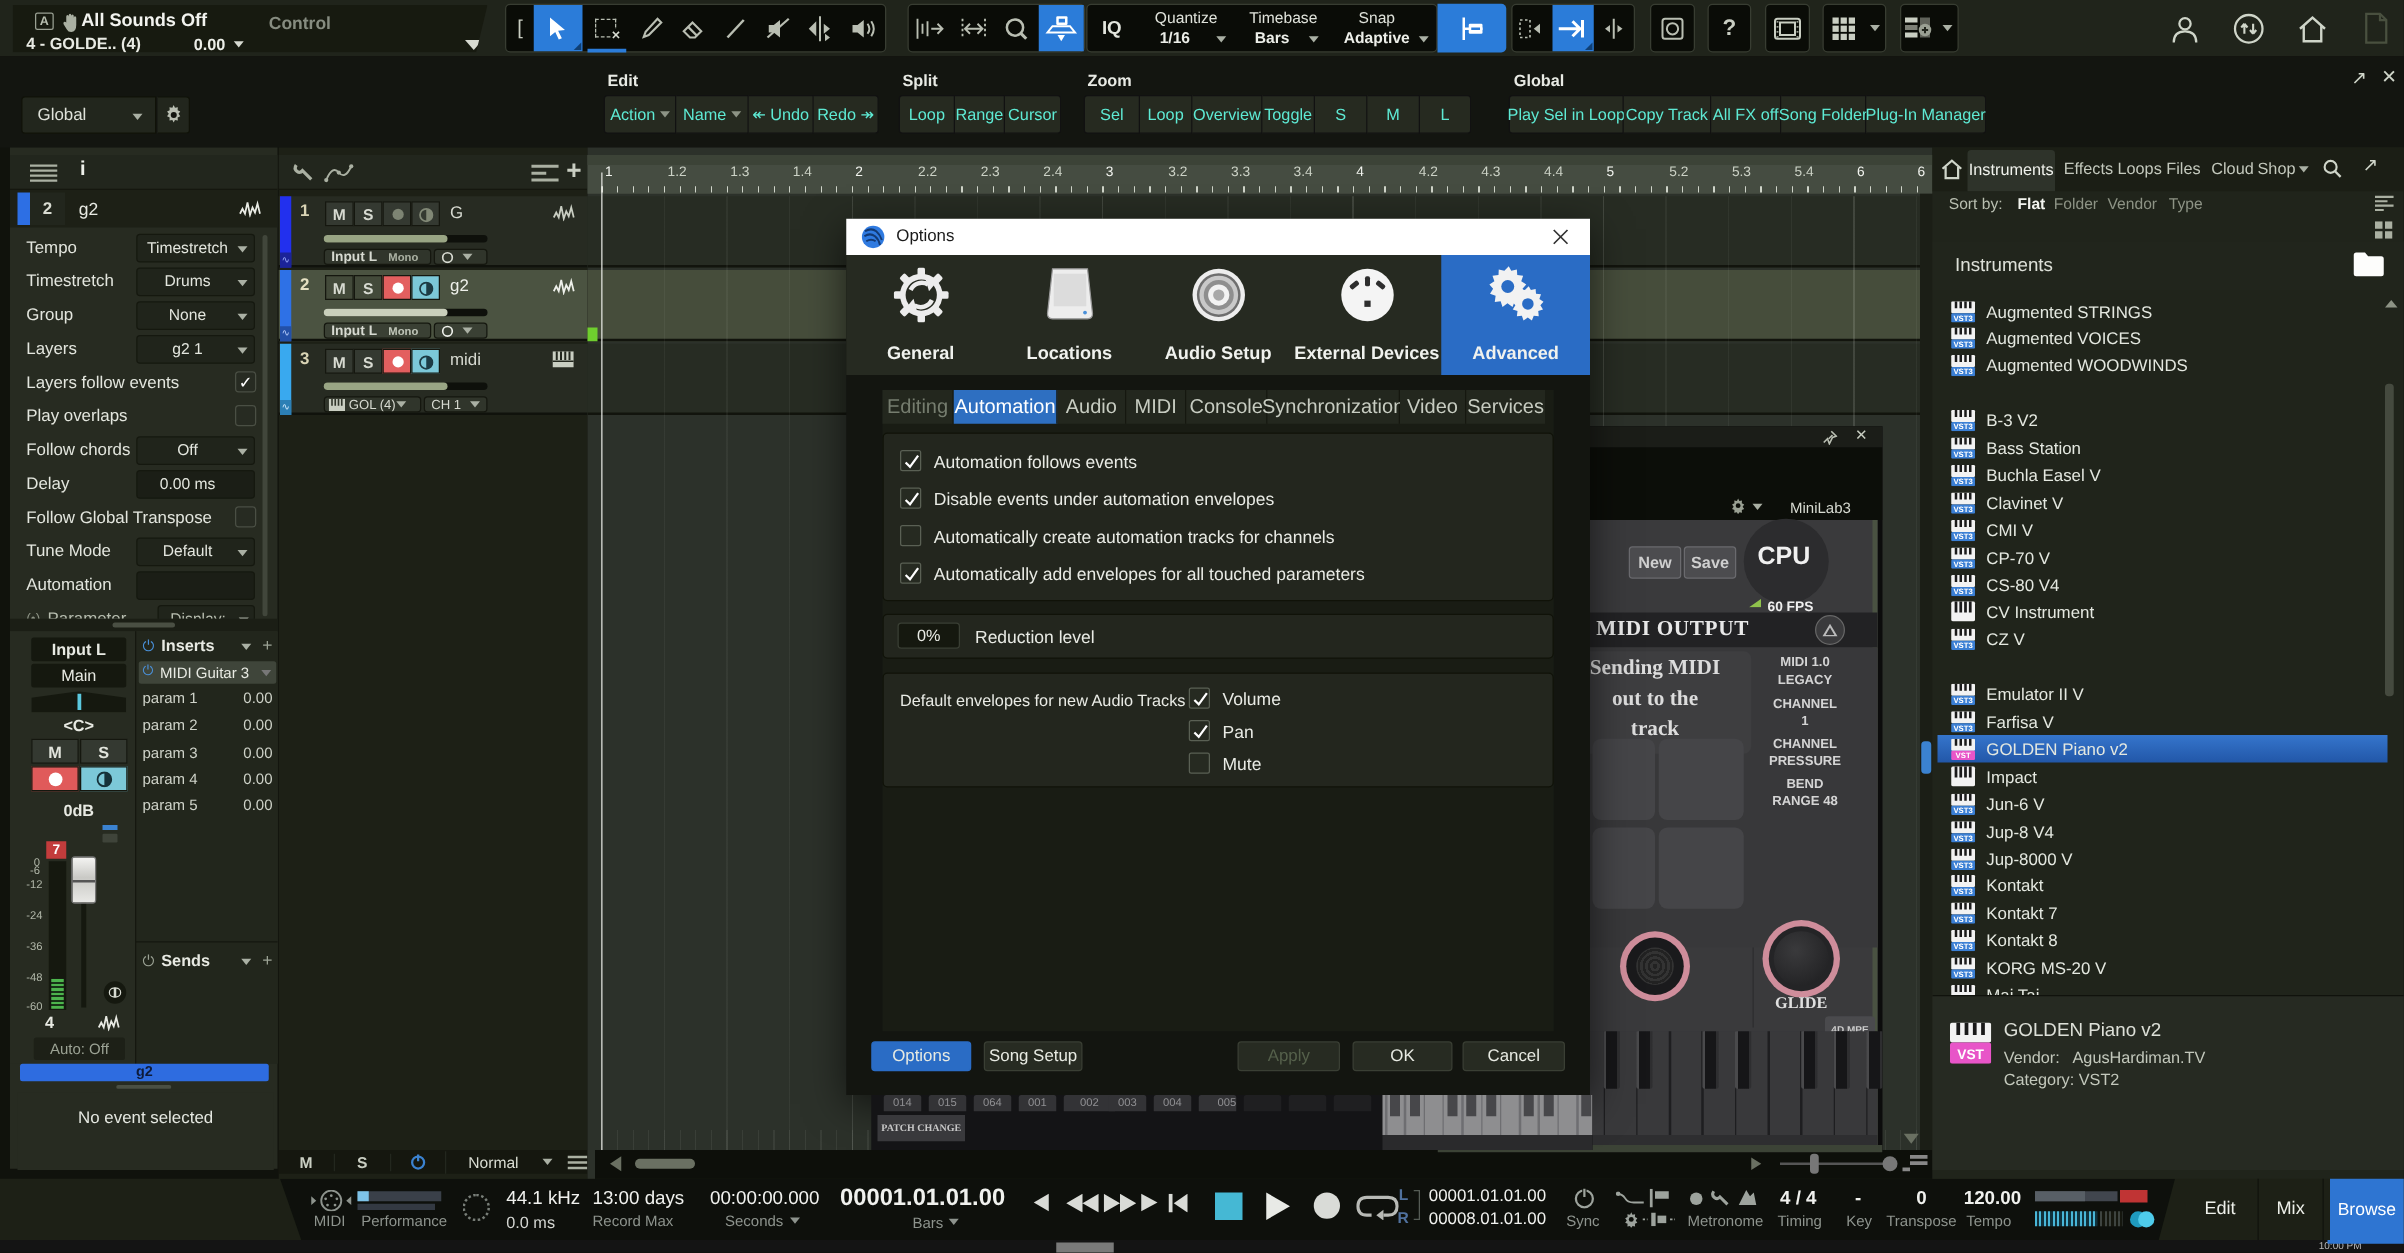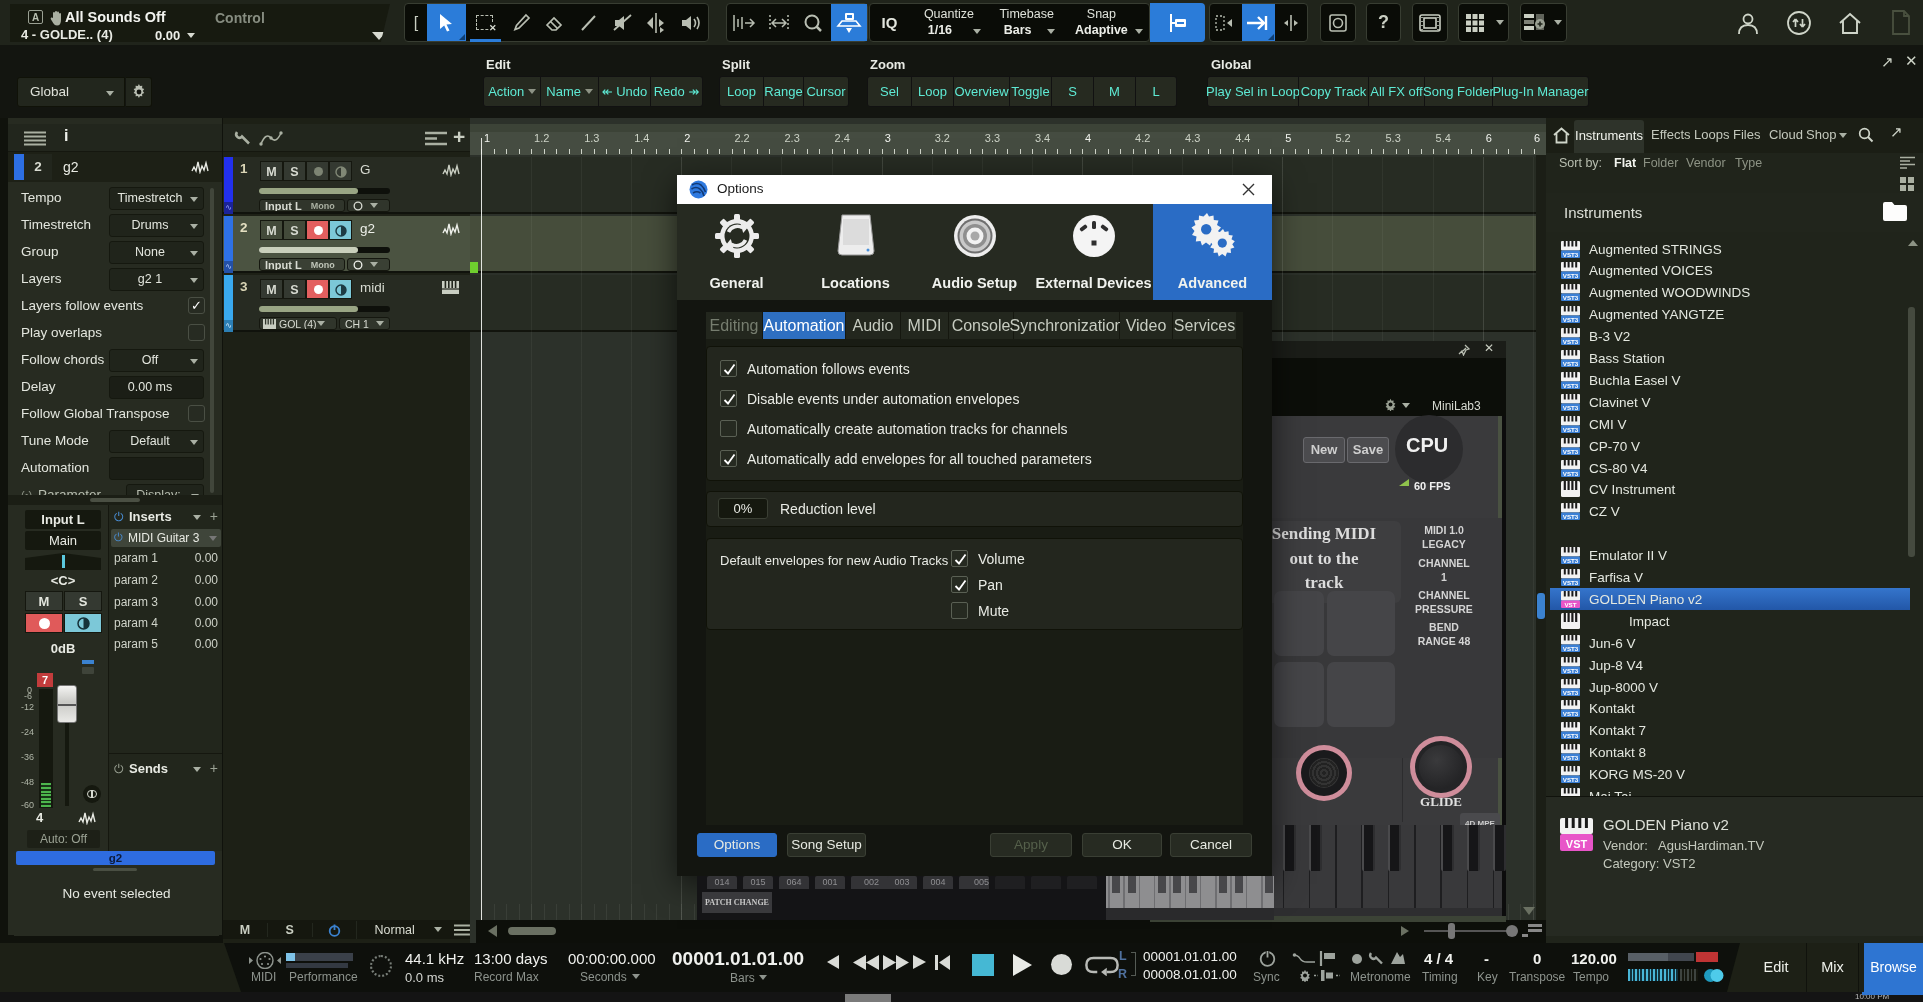--- a/index.html
+++ b/index.html
@@ -745,29 +745,20 @@
         </div>
         <div class="blist-row" style="top:49.8px;">
           <span class="vsticon"><svg width="21" height="17" viewBox="0 0 21 17">
               <rect x="1" y="0" width="19" height="9.5" rx="1" fill="#f2f2f2"></rect>
               <path d="M4.8 0 L4.8 5.5 M8.6 0 L8.6 5.5 M12.4 0 L12.4 5.5 M16.2 0 L16.2 5.5" stroke="#1a1a1a" stroke-width="2"></path>
               <rect x="1" y="9.5" width="19" height="7.5" rx="1" fill="#3b7fd4"></rect>
               <text x="10.5" y="15.6" font-size="6.2" font-weight="bold" fill="#fff" text-anchor="middle" font-family="Liberation Sans">VST3</text>
             </svg></span>
           <span class="nm">Augmented WOODWINDS</span>
         </div>
-        <div class="blist-row" style="top:71.7px;">
-          <span class="vsticon"><svg width="21" height="17" viewBox="0 0 21 17">
-              <rect x="1" y="0" width="19" height="9.5" rx="1" fill="#f2f2f2"></rect>
-              <path d="M4.8 0 L4.8 5.5 M8.6 0 L8.6 5.5 M12.4 0 L12.4 5.5 M16.2 0 L16.2 5.5" stroke="#1a1a1a" stroke-width="2"></path>
-              <rect x="1" y="9.5" width="19" height="7.5" rx="1" fill="#3b7fd4"></rect>
-              <text x="10.5" y="15.6" font-size="6.2" font-weight="bold" fill="#fff" text-anchor="middle" font-family="Liberation Sans">VST3</text>
-            </svg></span>
-          <span class="nm">Augmented YANGTZE</span>
-        </div>
         <div class="blist-row" style="top:93.6px;">
           <span class="vsticon"><svg width="21" height="17" viewBox="0 0 21 17">
               <rect x="1" y="0" width="19" height="9.5" rx="1" fill="#f2f2f2"></rect>
               <path d="M4.8 0 L4.8 5.5 M8.6 0 L8.6 5.5 M12.4 0 L12.4 5.5 M16.2 0 L16.2 5.5" stroke="#1a1a1a" stroke-width="2"></path>
               <rect x="1" y="9.5" width="19" height="7.5" rx="1" fill="#3b7fd4"></rect>
               <text x="10.5" y="15.6" font-size="6.2" font-weight="bold" fill="#fff" text-anchor="middle" font-family="Liberation Sans">VST3</text>
             </svg></span>
           <span class="nm">B-3 V2</span>
         </div>
         <div class="blist-row" style="top:115.5px;">
@@ -860,21 +851,21 @@
         </div>
         <div class="blist-row" style="top:356.4px;background:linear-gradient(#3575cc,#2257a8);">
           <span class="vsticon"><svg width="21" height="17" viewBox="0 0 21 17">
               <rect x="1" y="0" width="19" height="9.5" rx="1" fill="#f2f2f2"></rect>
               <path d="M4.8 0 L4.8 5.5 M8.6 0 L8.6 5.5 M12.4 0 L12.4 5.5 M16.2 0 L16.2 5.5" stroke="#1a1a1a" stroke-width="2"></path>
               <rect x="1" y="9.5" width="19" height="7.5" rx="1" fill="#e855c8"></rect>
               <text x="10.5" y="15.6" font-size="6.2" font-weight="bold" fill="#fff" text-anchor="middle" font-family="Liberation Sans">VST</text>
             </svg></span>
           <span class="nm">GOLDEN Piano v2</span>
         </div>
-        <div class="blist-row" style="top:378.3px;gap:40px;">
+        <div class="blist-row" style="top:378.3px;">
           <span class="vsticon"><svg width="21" height="17" viewBox="0 0 21 17">
               <rect x="1" y="0" width="19" height="16" rx="1.5" fill="#f2f2f2"></rect>
               <path d="M4.8 0 L4.8 9 M8.6 0 L8.6 9 M12.4 0 L12.4 9 M16.2 0 L16.2 9" stroke="#1a1a1a" stroke-width="2.2"></path>
             </svg></span>
           <span class="nm">Impact</span>
         </div>
         <div class="blist-row" style="top:400.2px;">
           <span class="vsticon"><svg width="21" height="17" viewBox="0 0 21 17">
               <rect x="1" y="0" width="19" height="9.5" rx="1" fill="#f2f2f2"></rect>
               <path d="M4.8 0 L4.8 5.5 M8.6 0 L8.6 5.5 M12.4 0 L12.4 5.5 M16.2 0 L16.2 5.5" stroke="#1a1a1a" stroke-width="2"></path>
@@ -981,20 +972,28 @@
       <span class="abs" style="left:282px;top:41px;color:#d7dad1;font-size:12px;">MiniLab3</span>
     </div>
     <div class="abs" style="left:0;top:75px;width:352px;height:500px;background:#3a3a3c;border-right:4px solid #4a5242;">
       <div class="abs" style="left:153px;top:21px;width:42px;height:26px;background:#4c4c4f;border:1px solid #6a6a6e;border-radius:3px;color:#cfcfcf;font-size:13px;font-weight:bold;text-align:center;line-height:24px;">New</div>
       <div class="abs" style="left:197px;top:21px;width:42px;height:26px;background:#4c4c4f;border:1px solid #6a6a6e;border-radius:3px;color:#cfcfcf;font-size:13px;font-weight:bold;text-align:center;line-height:24px;">Save</div>
       <div class="abs" style="left:245px;top:-1px;width:68px;height:68px;background:#2c2c2e;border-radius:50%;">
         <span class="abs" style="left:11px;top:19px;color:#f0f0f0;font-size:20px;font-weight:bold;">CPU</span>
       </div>
       <div class="abs" style="left:249px;top:63px;width:10px;height:7px;background:#8fc24c;clip-path:polygon(0 100%,100% 0,100% 100%);"></div>
       <span class="abs" style="left:264px;top:64px;color:#f0f0f0;font-size:11px;font-weight:bold;">60 FPS</span>
+      <div class="abs" style="left:0;top:74px;width:352px;height:28px;background:#222224;">
+        <span class="abs" style="left:127px;top:3px;color:#e8e8e8;font-size:17px;font-weight:bold;font-family:'Liberation Serif',serif;letter-spacing:.5px;">MIDI OUTPUT</span>
+        <span class="abs" style="left:302px;top:2px;width:24px;height:24px;border-radius:50%;background:#3a3a3c;border:1px solid #666;">
+            <svg style="position:absolute;left:4px;top:5px;" width="14" height="12" viewBox="0 0 14 12">
+              <path d="M7 1 L13 11 L1 11 Z M7 4 L10.5 10 L3.5 10 Z" fill="#bbb" fill-rule="evenodd"></path>
+            </svg>
+          </span>
+      </div>
       <div class="abs" style="left:0;top:102px;width:352px;height:240px;background:#38383a;">
         <div class="abs" style="left:21px;top:3px;width:230px;height:82px;background:#3e3e40;border-radius:6px;"></div>
         <div class="abs" style="left:59px;top:4px;width:230px;text-align:center;color:#dcdcdc;font-size:17px;font-weight:bold;font-family:'Liberation Serif',serif;line-height:1.45;">Sending MIDI<br>out to the<br>track</div>
         <div class="abs" style="left:249px;top:5px;width:90px;text-align:center;color:#d4d4d4;font-size:10.5px;font-weight:bold;line-height:1.35;">MIDI 1.0<br>LEGACY</div>
         <div class="abs" style="left:249px;top:38px;width:90px;text-align:center;color:#d4d4d4;font-size:10.5px;font-weight:bold;line-height:1.35;">CHANNEL<br>1</div>
         <div class="abs" style="left:249px;top:70px;width:90px;text-align:center;color:#d4d4d4;font-size:10.5px;font-weight:bold;line-height:1.35;">CHANNEL<br>PRESSURE</div>
         <div class="abs" style="left:249px;top:102px;width:90px;text-align:center;color:#d4d4d4;font-size:10.5px;font-weight:bold;line-height:1.35;">BEND<br>RANGE 48</div>
         <div class="abs" style="left:124px;top:73px;width:50px;height:65px;background:#454548;border-radius:7px;"></div>
         <div class="abs" style="left:177px;top:73px;width:68px;height:65px;background:#454548;border-radius:7px;"></div>
         <div class="abs" style="left:124px;top:144px;width:50px;height:65px;background:#454548;border-radius:7px;"></div>

